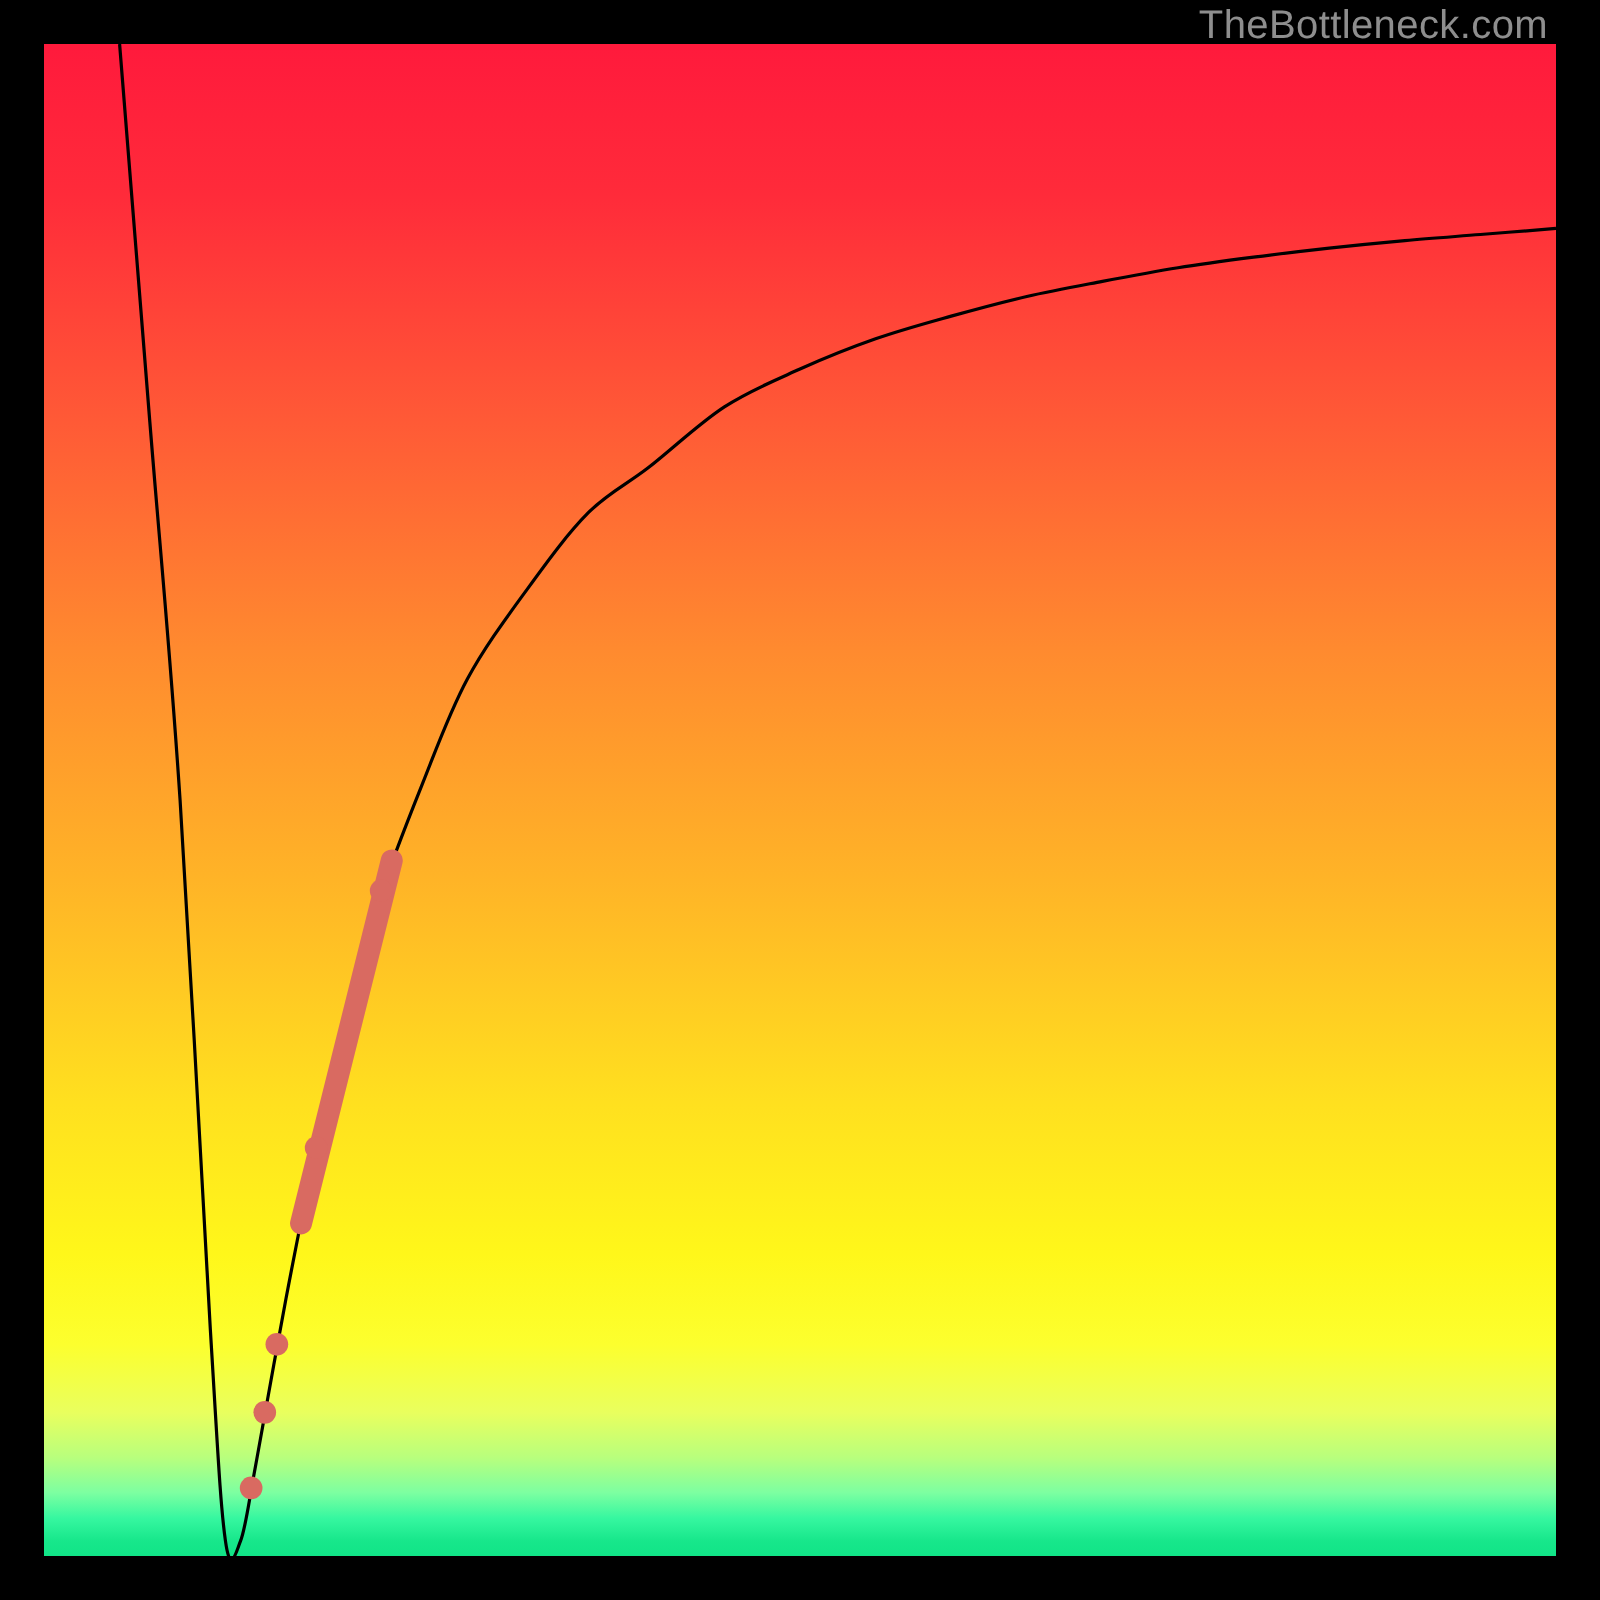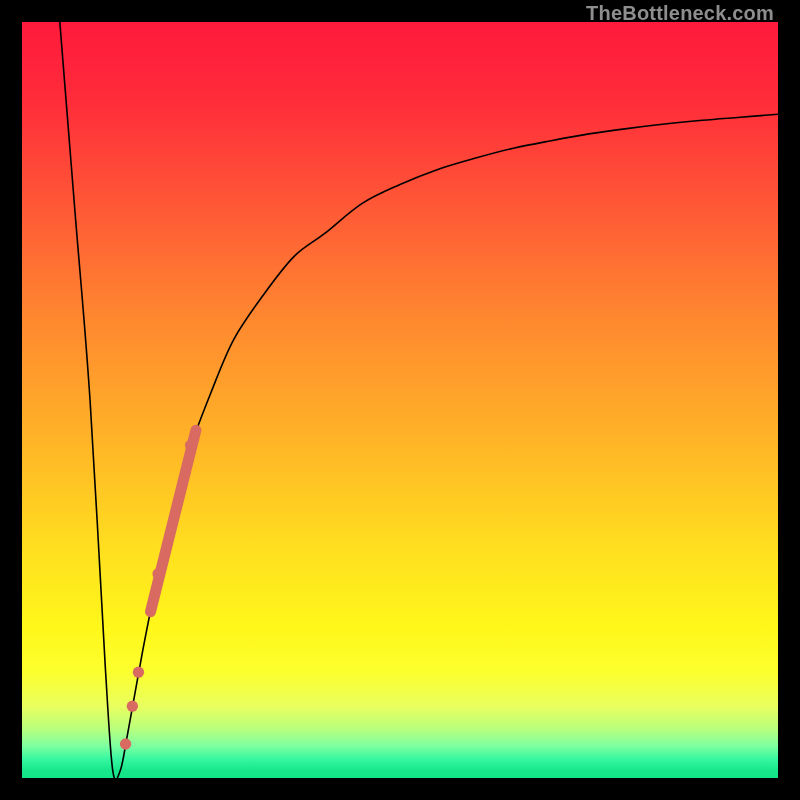--- a/index.html
+++ b/index.html
@@ -27,21 +27,21 @@
   .gradient {
     position: absolute;
     inset: 0;
   }
   .watermark {
     position: absolute;
     top: 2px;
     right: 26px;
     color: #8e8e8e;
     font-size: 20px;
-    font-weight: 700;
+    font-weight: 400;
     letter-spacing: 0.2px;
     user-select: none;
   }
   svg.curve {
     position: absolute;
     inset: 0;
   }
 </style>
 </head>
 <body>

